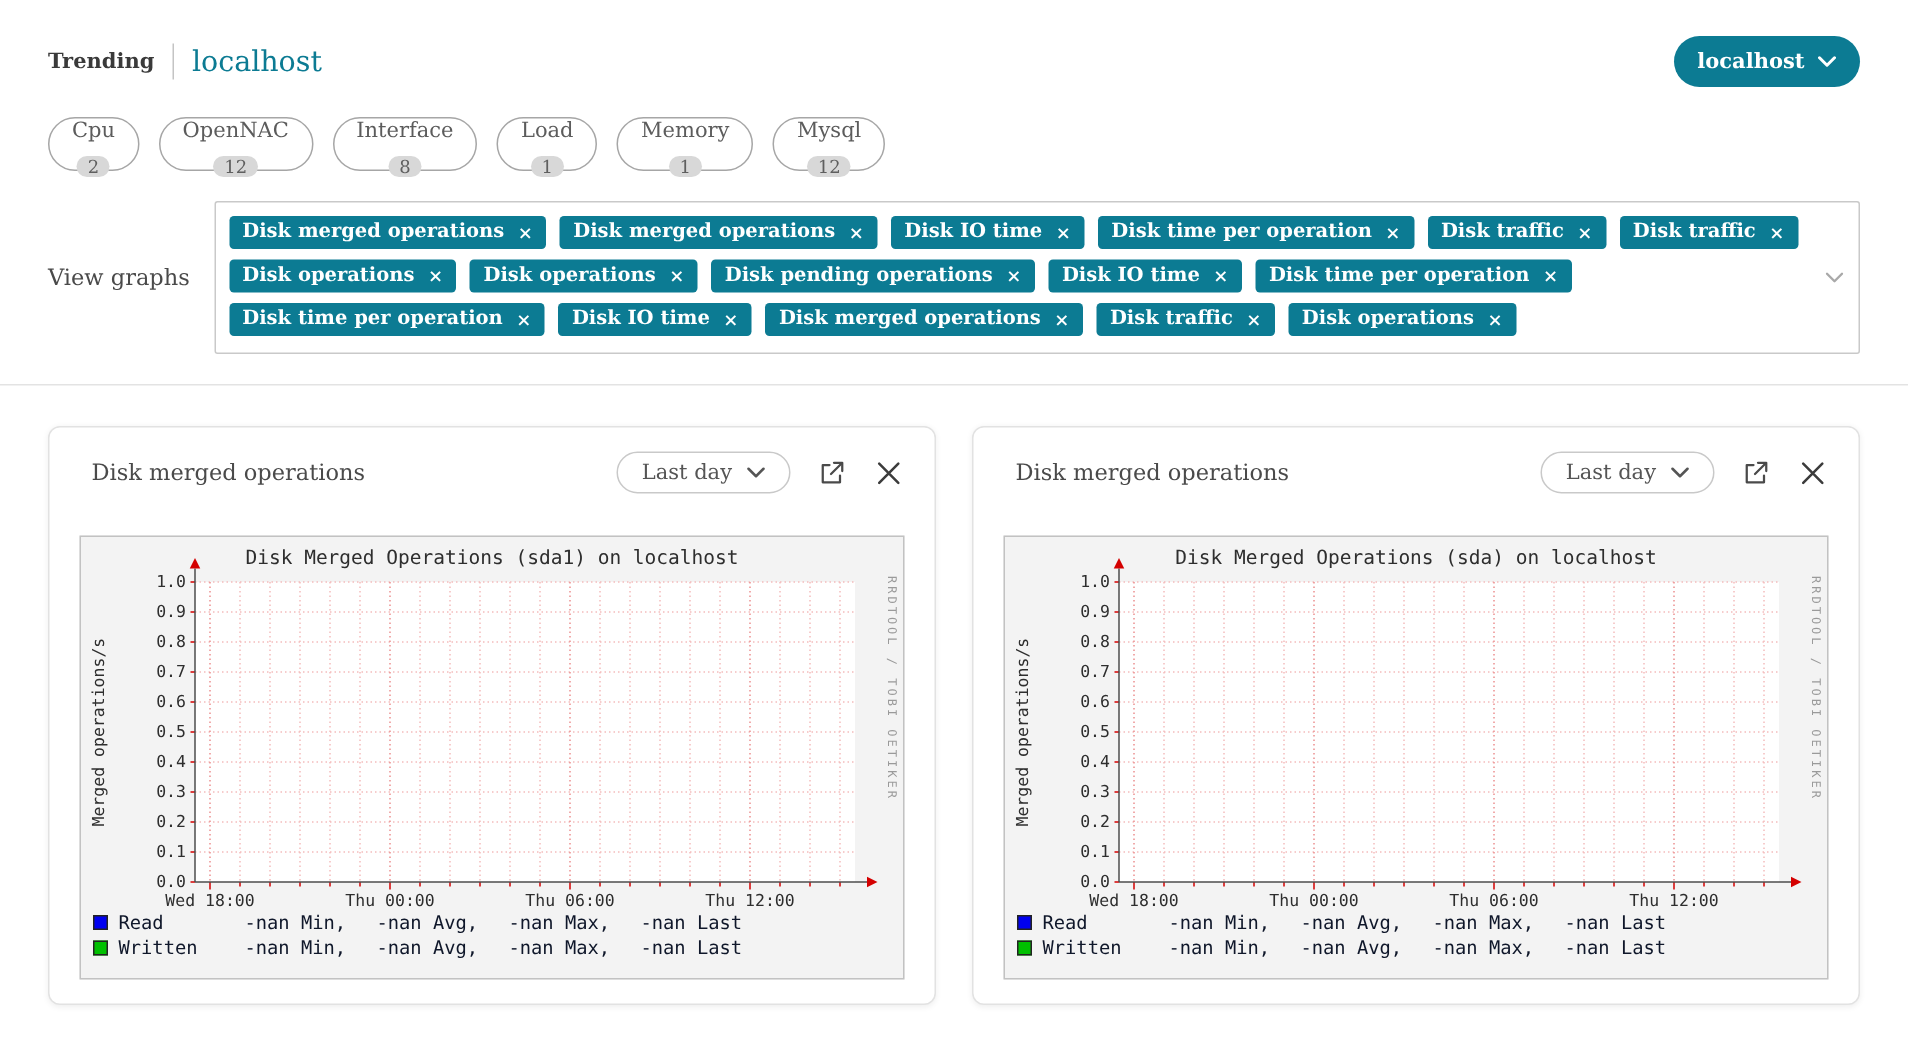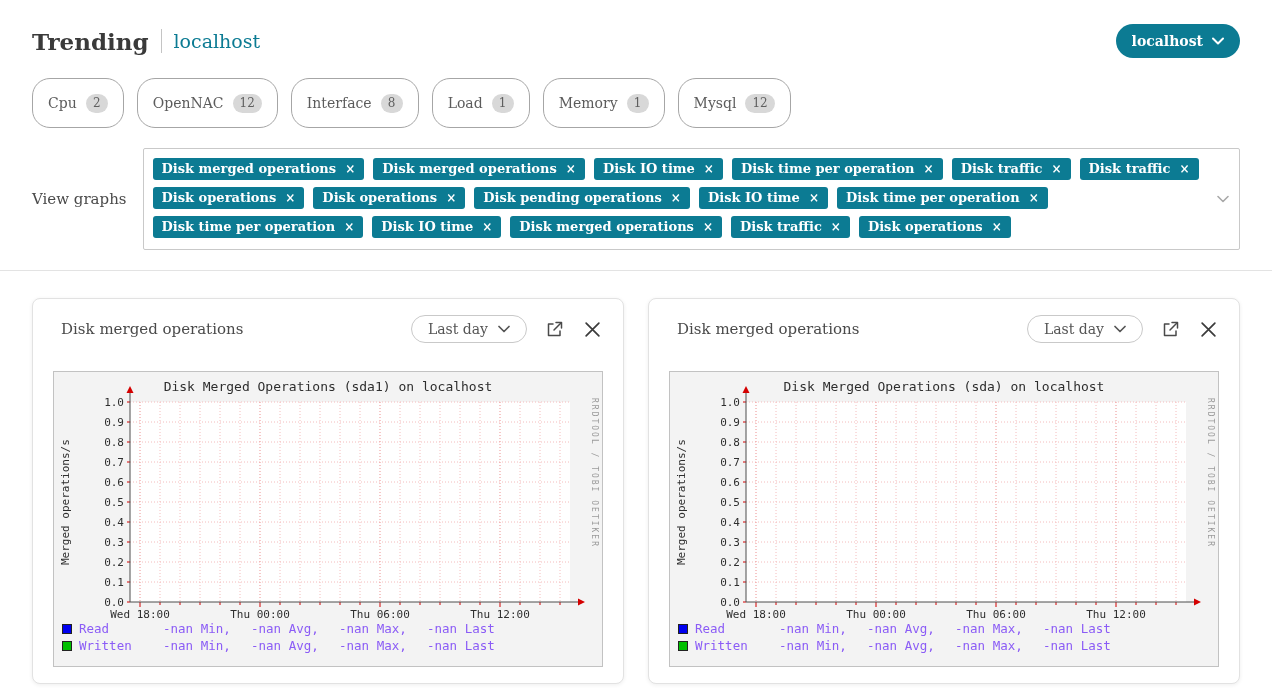--- a/index.html
+++ b/index.html
@@ -2,31 +2,31 @@
 <html style="--accent: #0c7b93; --active-tab: #6a6a6a;"><head>
 <meta charset="utf-8">
 <style>
   * { margin:0; padding:0; box-sizing:border-box; }
   html,body { width:1272px; height:698px; overflow:hidden; background:#fff; }
   body { font-family:"DejaVu Serif", serif; color:#3c3c3c; }
 
   
   .topbar { display:flex; justify-content:space-between; align-items:center; padding:24px 32px 14px; }
   .page-title { display:flex; align-items:center; gap:12px; }
-  .pt-main { font-size:23px; font-weight:700; color:#3a3a3a; }
+  .pt-main { font-size:14px; font-weight:700; color:#3a3a3a; }
   .pt-sep { width:1px; height:24px; background:#c4c4c4; }
   .pt-host { font-size:19px; color:var(--accent,#0c7b93); }
   .host-btn { background:var(--accent,#0c7b93); color:#fff; border:none; border-radius:17px; height:34px;
     padding:0 16px; font-size:14px; font-weight:700; display:flex; align-items:center; gap:9px;
     cursor:pointer; font-family:inherit; }
 
   
   .tabs { display:flex; gap:13px; padding:6px 32px 16px; }
   .tab { display:flex; align-items:center; gap:9px; border:1px solid #a6a6a6; background:#fff; color:#5c5c5c;
-    border-radius:18px; height:50px; padding:0 15px; font-size:14px; cursor:pointer; font-family:inherit; }
+    border-radius:18px; height:36px; padding:0 15px; font-size:14px; cursor:pointer; font-family:inherit;flex-direction:column; }
   .tab .badge { background:#d8d8d8; color:#5f5f5f; border-radius:10px; min-width:22px; height:19px; font-size:12px;
     display:flex; align-items:center; justify-content:center; padding:0 7px; }
   .tab.active { background:var(--active-tab,#6a6a6a); border-color:var(--active-tab,#6a6a6a); color:#fff; }
   .tab.active .badge { background:#949494; color:#fff; }
 
   
   .vg-row { display:flex; align-items:center; gap:16px; padding:4px 32px 20px; }
   .vg-label { font-size:15px; color:#4a4a4a; white-space:nowrap; }
   .vg-box { position:relative; flex:1; border:1px solid #c9c9c9; border-radius:2px; padding:9px 34px 4px 9px;
     min-height:100px; cursor:pointer; }
@@ -61,21 +61,21 @@
   .rrd-grid { position:absolute; left:0; top:0; overflow:visible; }
   .gminor { stroke:#f4bcbc; stroke-width:1; stroke-dasharray:1 2; }
   .gmajor { stroke:#ec8f8f; stroke-width:1; stroke-dasharray:1 2; }
   .tickmark { stroke:#d40000; stroke-width:1; }
   .axis { stroke:#4d4d4d; stroke-width:1; }
   .arrow { fill:#d40000; }
   .rrd-yticks { position:absolute; right:calc(100% + 6px); top:0; height:200px; width:34px; }
   .rrd-yticks span { position:absolute; right:0; transform:translateY(-50%); font-size:11px; color:#2e2e2e; }
   .rrd-xticks { position:absolute; left:0; top:206px; width:440px; }
   .rrd-xticks span { position:absolute; transform:translateX(-50%); font-size:11px; color:#2e2e2e; white-space:nowrap; }
-  .rrd-legend { position:absolute; left:8px; top:248px; right:8px; font-size:12.5px; color:#8b5cf6; }
+  .rrd-legend { position:absolute; left:8px; top:248px; right:8px; font-size:12.5px; color:#0f172a; }
   .lrow { display:flex; align-items:center; height:17px; }
   .sw { width:10px; height:10px; border:1px solid #222; margin-right:7px; flex:none; }
   .lname { width:84px; }
   .lstat { width:88px; }
 </style>
 </head>
 <body>
 
 <div class="app">
 

